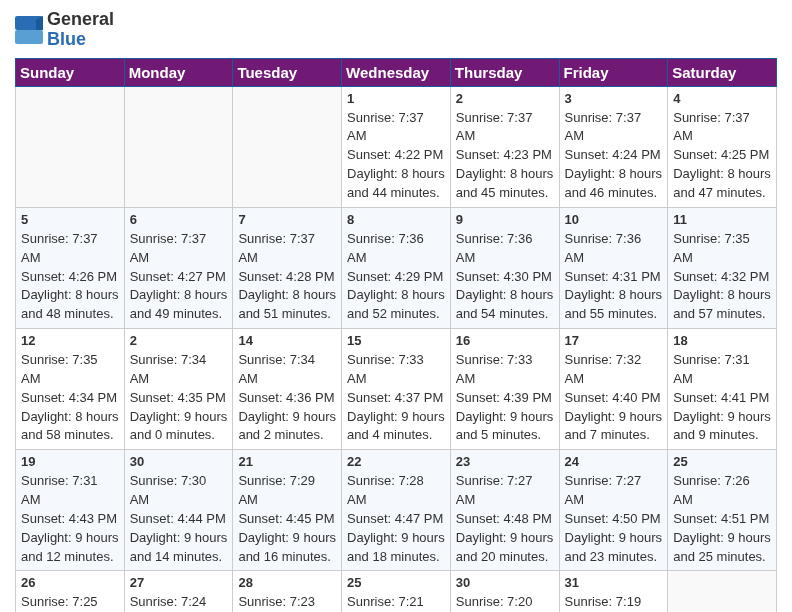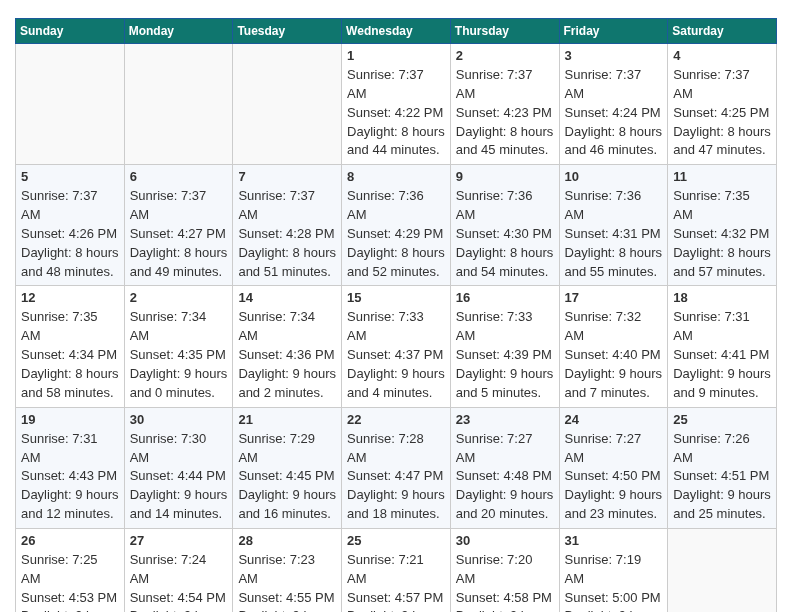--- a/index.html
+++ b/index.html
@@ -52,23 +52,23 @@
       font-size: 14px;
       color: #555;
     }
     .calendar-table {
       width: 100%;
       border-collapse: collapse;
       border: 1px solid #ccc;
       table-layout: fixed;
     }
     .calendar-table th {
-      background: #0f766e;
+      background: #701a75;
       color: #fff;
-      font-size: 12px;
+      font-size: 15px;
       font-weight: bold;
       padding: 5px 4px;
       text-align: left;
       border: 1px solid #1a5a9a;
     }
     .calendar-table td {
       border: 1px solid #ccc;
       vertical-align: top;
       padding: 4px 5px;
       font-size: 10px;
@@ -94,20 +94,33 @@
     }
     tr:nth-child(even) td.empty {
       background: #f0f3f7;
     }
   </style>
 </head>
 <body>
 
 <div class="page">
   <div class="header">
+    <div class="logo">
+      <svg class="logo-icon" viewBox="0 0 40 40">
+        <rect x="0" y="0" width="40" height="20" rx="3" fill="#2a6db5"></rect>
+        <rect x="0" y="20" width="40" height="20" rx="3" fill="#5a9fd4"></rect>
+        <polygon points="30,5 40,0 40,20 30,20" fill="#1a5a9a"></polygon>
+      </svg>
+      <div>
+        <div class="logo-text">
+          <span class="logo-general">General</span><br>
+          <span class="logo-blue">Blue</span>
+        </div>
+      </div>
+    </div>
   </div>
 
   <table class="calendar-table">
     <thead>
       <tr>
       <th>Sunday</th>
           <th>Monday</th>
           <th>Tuesday</th>
           <th>Wednesday</th>
           <th>Thursday</th>

